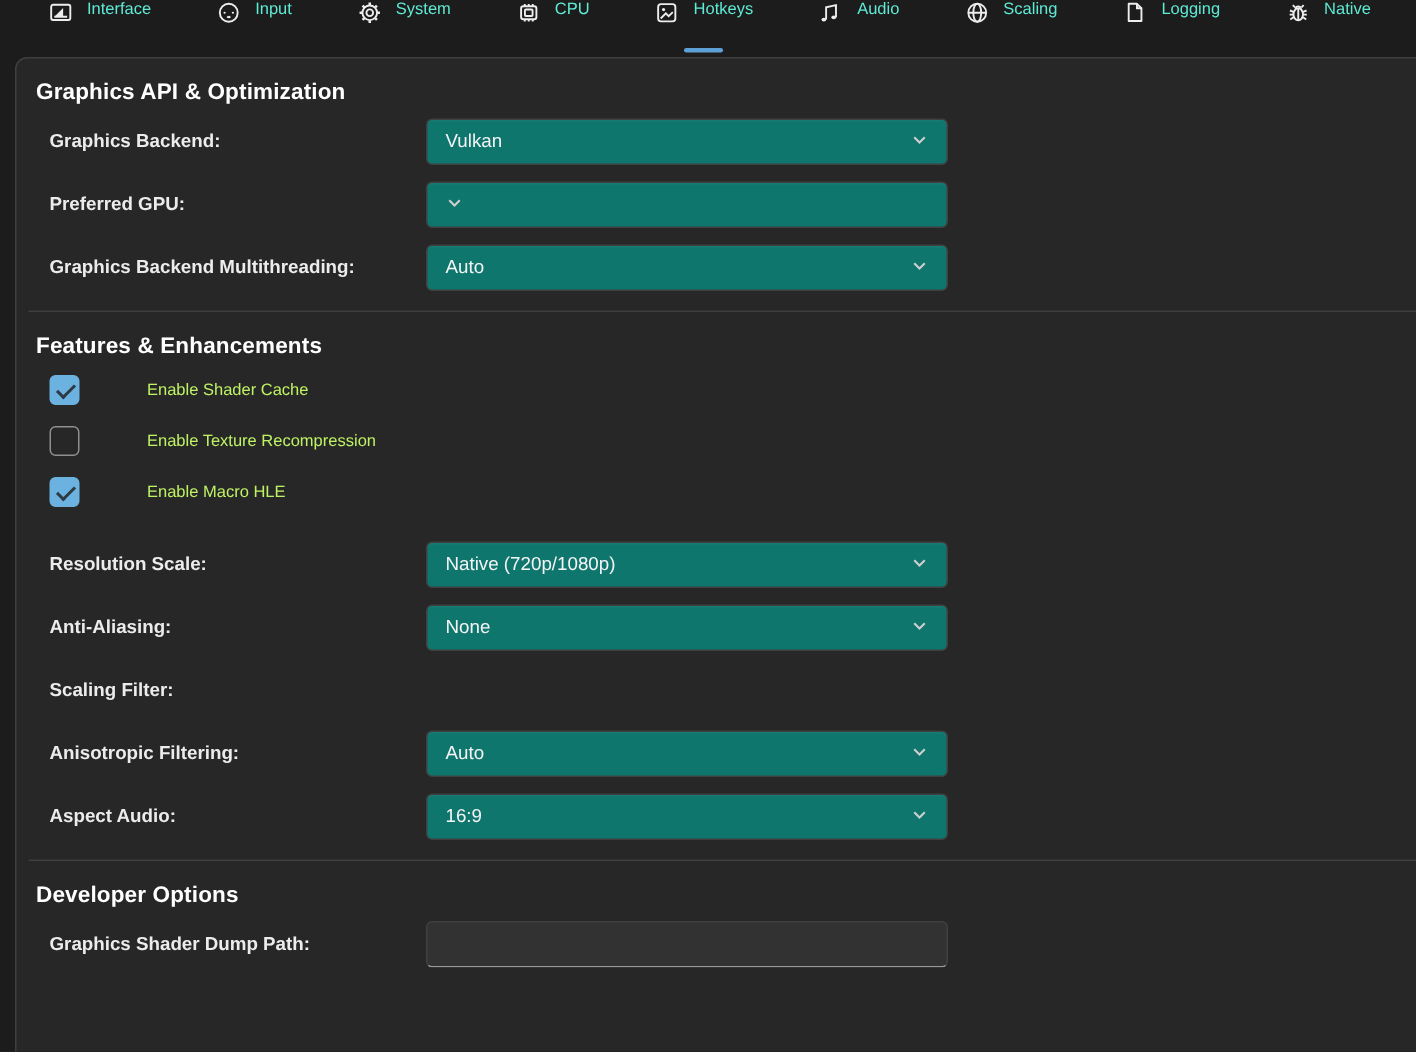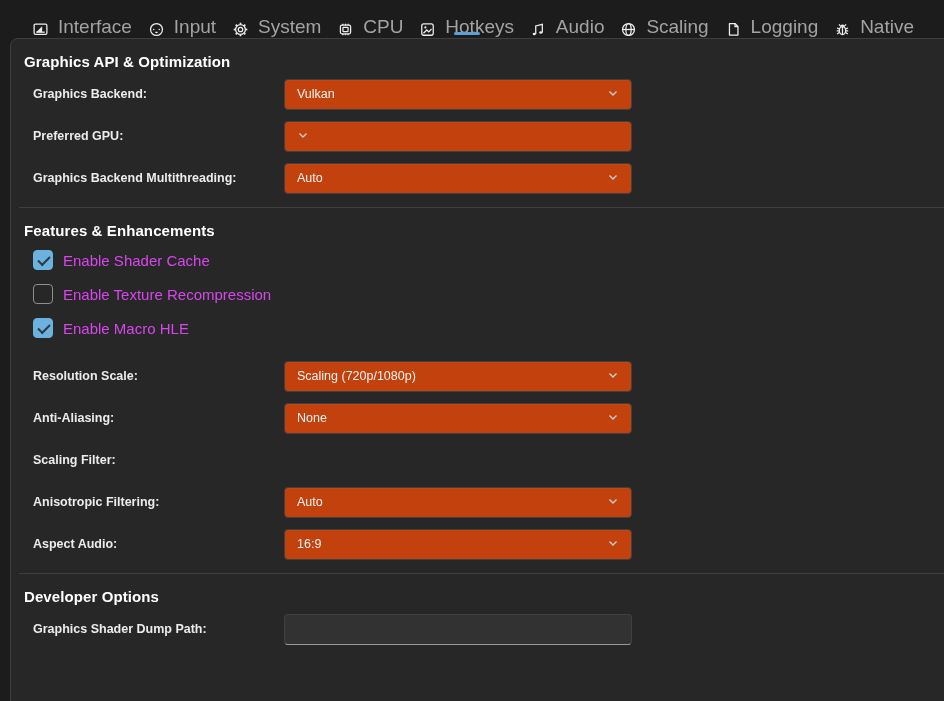--- a/index.html
+++ b/index.html
@@ -17,24 +17,24 @@
     display:flex;
     align-items:center;
     justify-content:space-between;
     padding:0 28px 0 30px;
     background:#1c1c1c;
   }
   .tab {
     position:relative;
     height:38px;
     display:flex;
-    align-items:flex-end;
+    align-items:flex-start;
     gap:9px;
-    font-size:19px;
-    color:#a3a3a3;
+    font-size:11px;
+    color:#5eead4;
     cursor:default;
     padding:0 2px;
   }
   .tab svg { width:17px; height:17px; display:block; }
   .tab .underline {
     display:none;
     position:absolute;
     left:50%;
     transform:translateX(-50%);
     bottom:3px;
@@ -75,21 +75,21 @@
   }
   .row .lbl {
     width:251px;
     font-size:12.5px;
     color:#ececec;
     font-weight:bold;
   }
   .combo {
     width:348px;
     height:31px;
-    background:#c2410c;
+    background:#0f766e;
     border:1px solid #404040;
     box-shadow:inset 0 1px 0 rgba(255,255,255,.04);
     border-radius:4px;
     display:flex;
     align-items:center;
     padding:0 12px;
     font-size:12.5px;
     color:#f4f4f4;
     cursor:default;
   }
@@ -118,21 +118,21 @@
   }
   .checkbox.checked::after {
     content:"";
     position:absolute;
     left:4px; top:5px;
     width:10px; height:5px;
     border-left:2px solid #2d3a42;
     border-bottom:2px solid #2d3a42;
     transform:rotate(-45deg);
   }
-  .check-row .lbl { font-size:15px; color:#d946ef; }
+  .check-row .lbl { font-size:11px; color:#bef264;margin-left:35px; }
 
   .checks { margin-top:4px; }
   .rows-gap { margin-top:10px; }
 
   .textbox {
     width:348px;
     height:31px;
     background:#323232;
     border:1px solid #404040;
     border-bottom:1px solid #9a9a9a;
@@ -321,21 +321,21 @@
       <span class="checkbox checked"></span>
       <span class="lbl">Enable Macro HLE</span>
     </div>
   </div>
 
   <div class="rows-gap"></div>
 
   <div class="row">
     <span class="lbl">Resolution Scale:</span>
     <div class="combo">
-      <span class="val">Scaling (720p/1080p)</span>
+      <span class="val">Native (720p/1080p)</span>
       <span><svg viewBox="0 0 12 12" fill="none" stroke="#cfcfcf" stroke-width="1.4">
             <path d="M2.5 4.5 L6 8 L9.5 4.5"></path>
           </svg></span>
     </div>
   </div>
 
   <div class="row">
     <span class="lbl">Anti-Aliasing:</span>
     <div class="combo">
       <span class="val">None</span>

